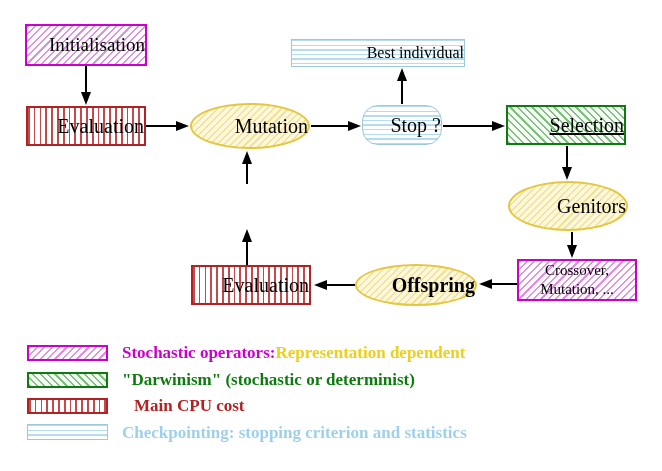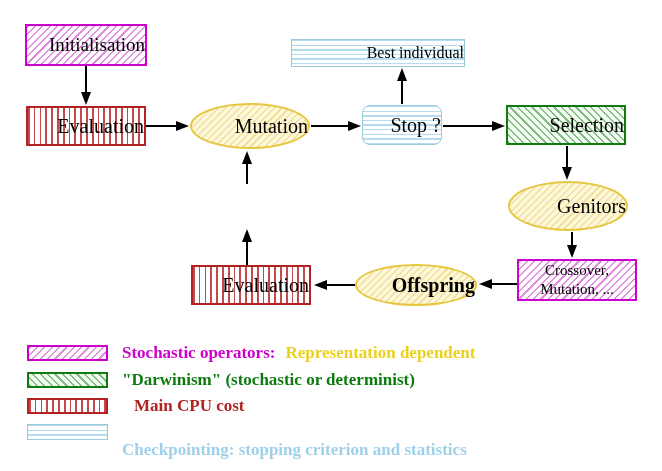--- a/index.html
+++ b/index.html
@@ -20,20 +20,21 @@
   
   .hatch-magenta{
     border:2px solid var(--magenta);
     background:repeating-linear-gradient(135deg,
       var(--magenta-hatch) 0 1.6px, #ffffff 1.6px 5.2px);
   }
   .hatch-green{
     border:2px solid var(--green);
     background:repeating-linear-gradient(45deg,
       var(--green-hatch) 0 1.6px, #f6fbf6 1.6px 5.2px);
+    text-decoration:underline;
   }
   .stripe-red{
     border:2px solid var(--red);
     background:repeating-linear-gradient(90deg,
       var(--red-stripe) 0 1.7px, #ffffff 1.7px 5.8px);
   }
   .stripe-cyan{
     border:1.5px solid var(--cyan-border);
     background:repeating-linear-gradient(180deg,
       var(--cyan-stripe) 0 1.4px, #ffffff 1.4px 4.6px);
@@ -59,21 +60,21 @@
   .arr-up   {border-left:5px solid transparent;border-right:5px solid transparent;border-bottom:13px solid var(--arrow);}
   .arr-down {border-left:5px solid transparent;border-right:5px solid transparent;border-top:13px solid var(--arrow);}
   
   .legend-swatch{position:absolute;left:27px;width:81px;height:16px;box-sizing:border-box;}
   .legend-text{
     position:absolute;left:122px;height:20px;
     font-size:17px;font-weight:bold;white-space:nowrap;
     display:flex;align-items:center;
   }
   .lg-magenta{color:var(--magenta);}
-  .lg-yellow{color:var(--yellow-text);margin-left:10px;}
+  .lg-yellow{color:var(--yellow-text);}
   .lg-green{color:var(--green);}
   .lg-red{color:var(--red);margin-left:12px;}
   .lg-cyan{color:var(--cyan-text);}
   .two-line{line-height:19px;font-size:15px;}
 </style>
 </head>
 <body>
 
 <div id="canvas">
 
@@ -82,21 +83,21 @@
   </div>
 
   <div class="node stripe-red" style="left:26px;top:106px;width:120px;height:40px;font-size:20px;">
     <span>Evaluation</span>
   </div>
 
   <div class="node stripe-cyan" style="left:291px;top:39px;width:174px;height:28px;font-size:16px;">
     <span>Best individual</span>
   </div>
 
-  <div class="node stripe-cyan" style="left:362px;top:105px;width:80px;height:40px;font-size:20px;border-radius:8px;">
+  <div class="node stripe-cyan" style="left:362px;top:105px;width:80px;height:40px;font-size:20px;border-radius:16px;">
     <span>Stop ?</span>
   </div>
 
   <div class="node hatch-green" style="left:506px;top:105px;width:120px;height:40px;font-size:20px;">
     <span>Selection</span>
   </div>
 
   <div class="node ellipse-yellow" style="left:190px;top:103px;width:120px;height:46px;font-size:20px;">
     <span>Mutation</span>
   </div>
@@ -186,18 +187,18 @@
     <div class="legend-text" style="top:370px;">
       <span class="lg-green">"Darwinism" (stochastic or determinist)</span>
     </div>
 
     <div class="legend-swatch stripe-red" style="top:398px;"></div>
     <div class="legend-text" style="top:396px;">
       <span class="lg-red">Main CPU cost</span>
     </div>
 
     <div class="legend-swatch stripe-cyan" style="top:424px;"></div>
-    <div class="legend-text" style="top:440px;">
+    <div class="legend-text" style="top:423px;">
       <span class="lg-cyan">Checkpointing: stopping criterion and statistics</span>
     </div>
   </div>
 
 </div>
 
 </body></html>

